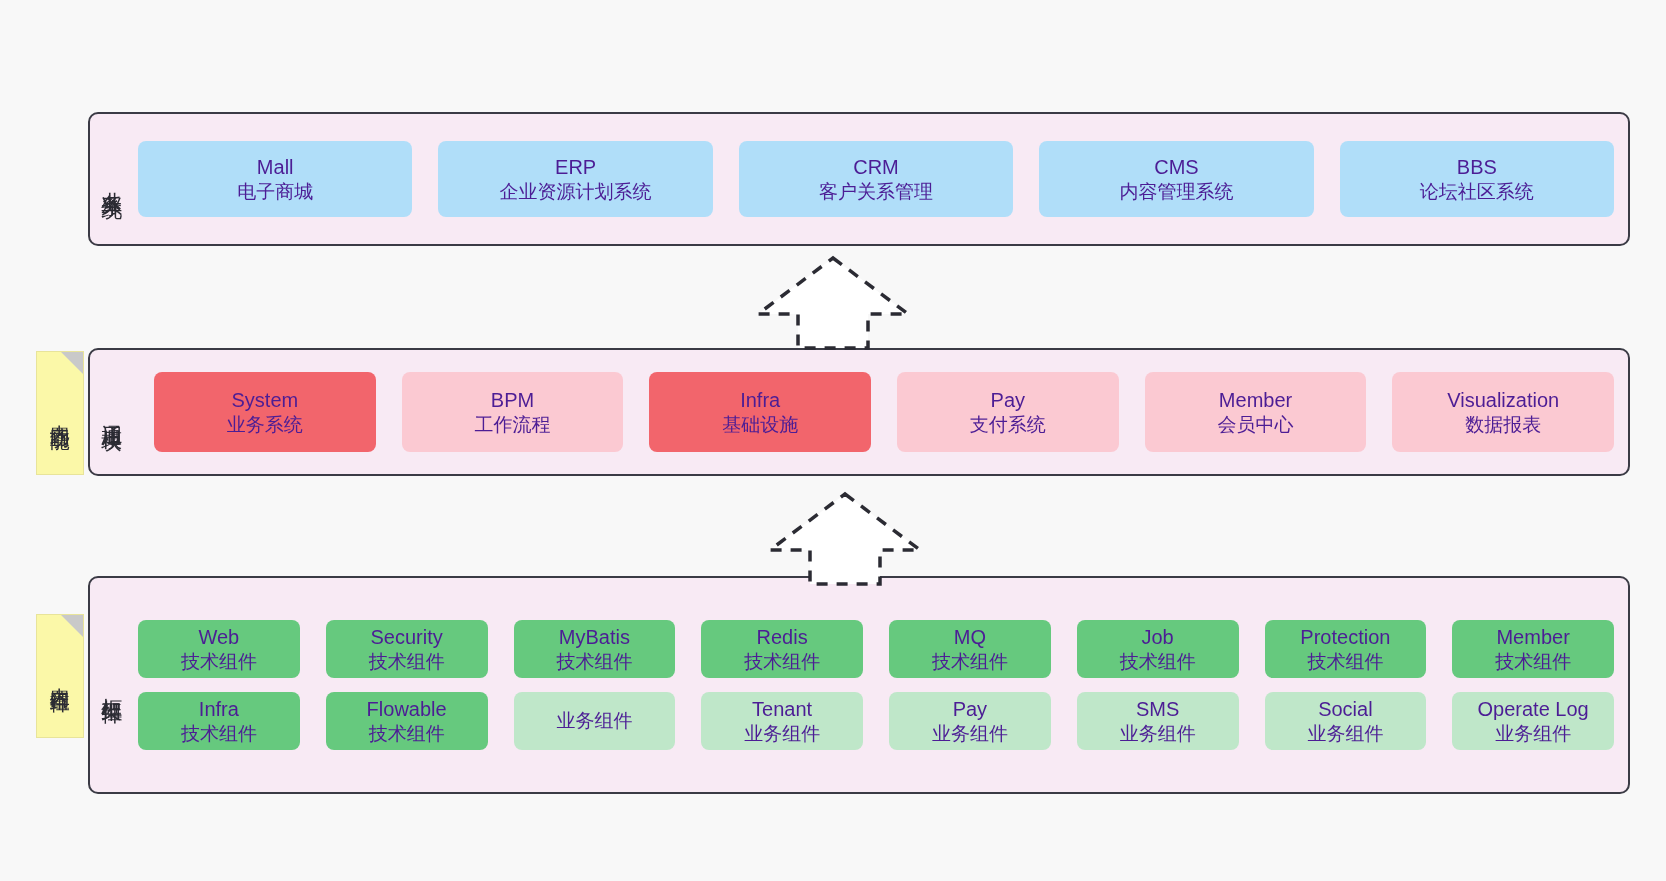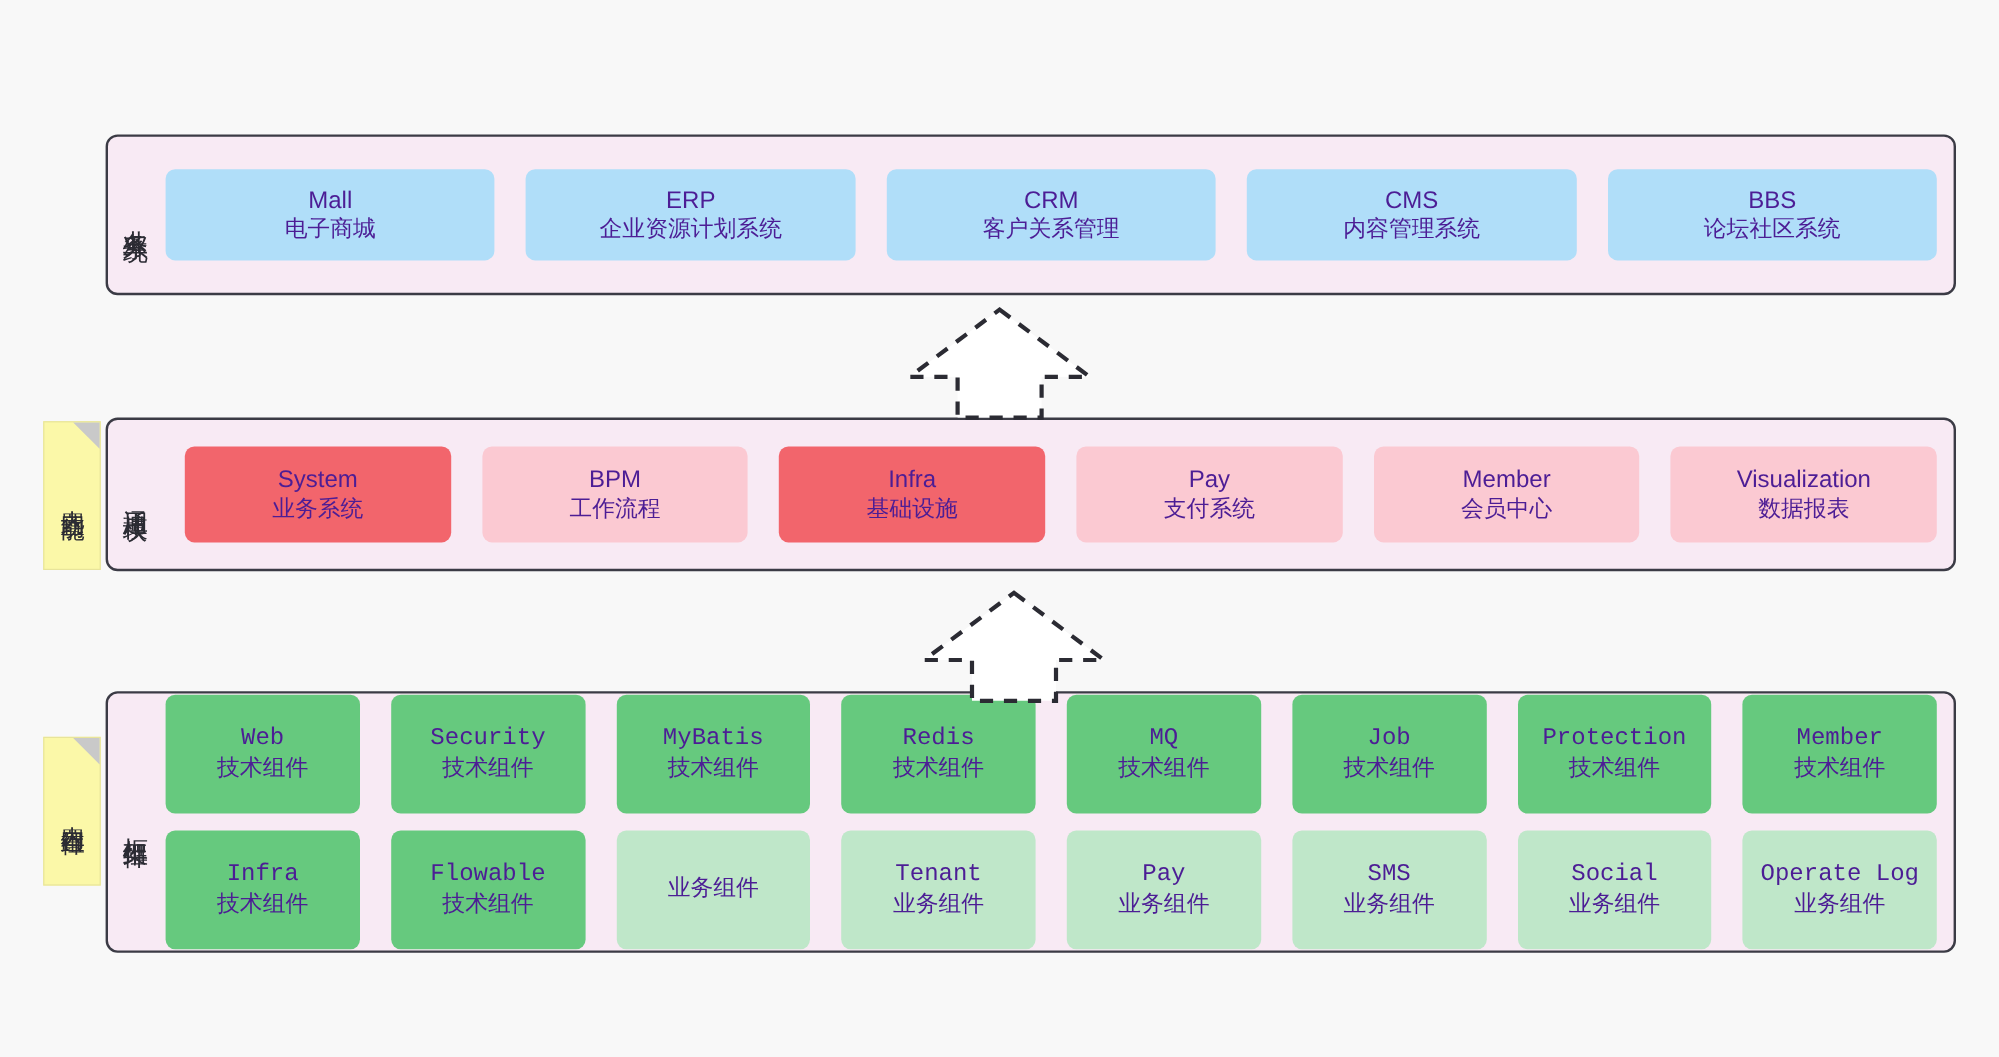--- a/index.html
+++ b/index.html
@@ -103,21 +103,21 @@
   .c-red-soft   { background: #fbc9d2; }
 
   
   #layer-framework {
     left: 88px;
     top: 576px;
     width: 1542px;
     height: 218px;
   }
   #layer-framework .layer-body { gap: 14px; }
-  #layer-framework .card { height: 99px; font-family: Liberation Mono, monospace; }
+  #layer-framework .card { height: 58px; }
   .c-green-strong { background: #66c97e; }
   .c-green-soft   { background: #bfe7c9; }
 
   
   .sticky {
     position: absolute;
     width: 48px;
     background: #fbf8a8;
     border: 1px solid #e8e49a;
     box-sizing: border-box;

